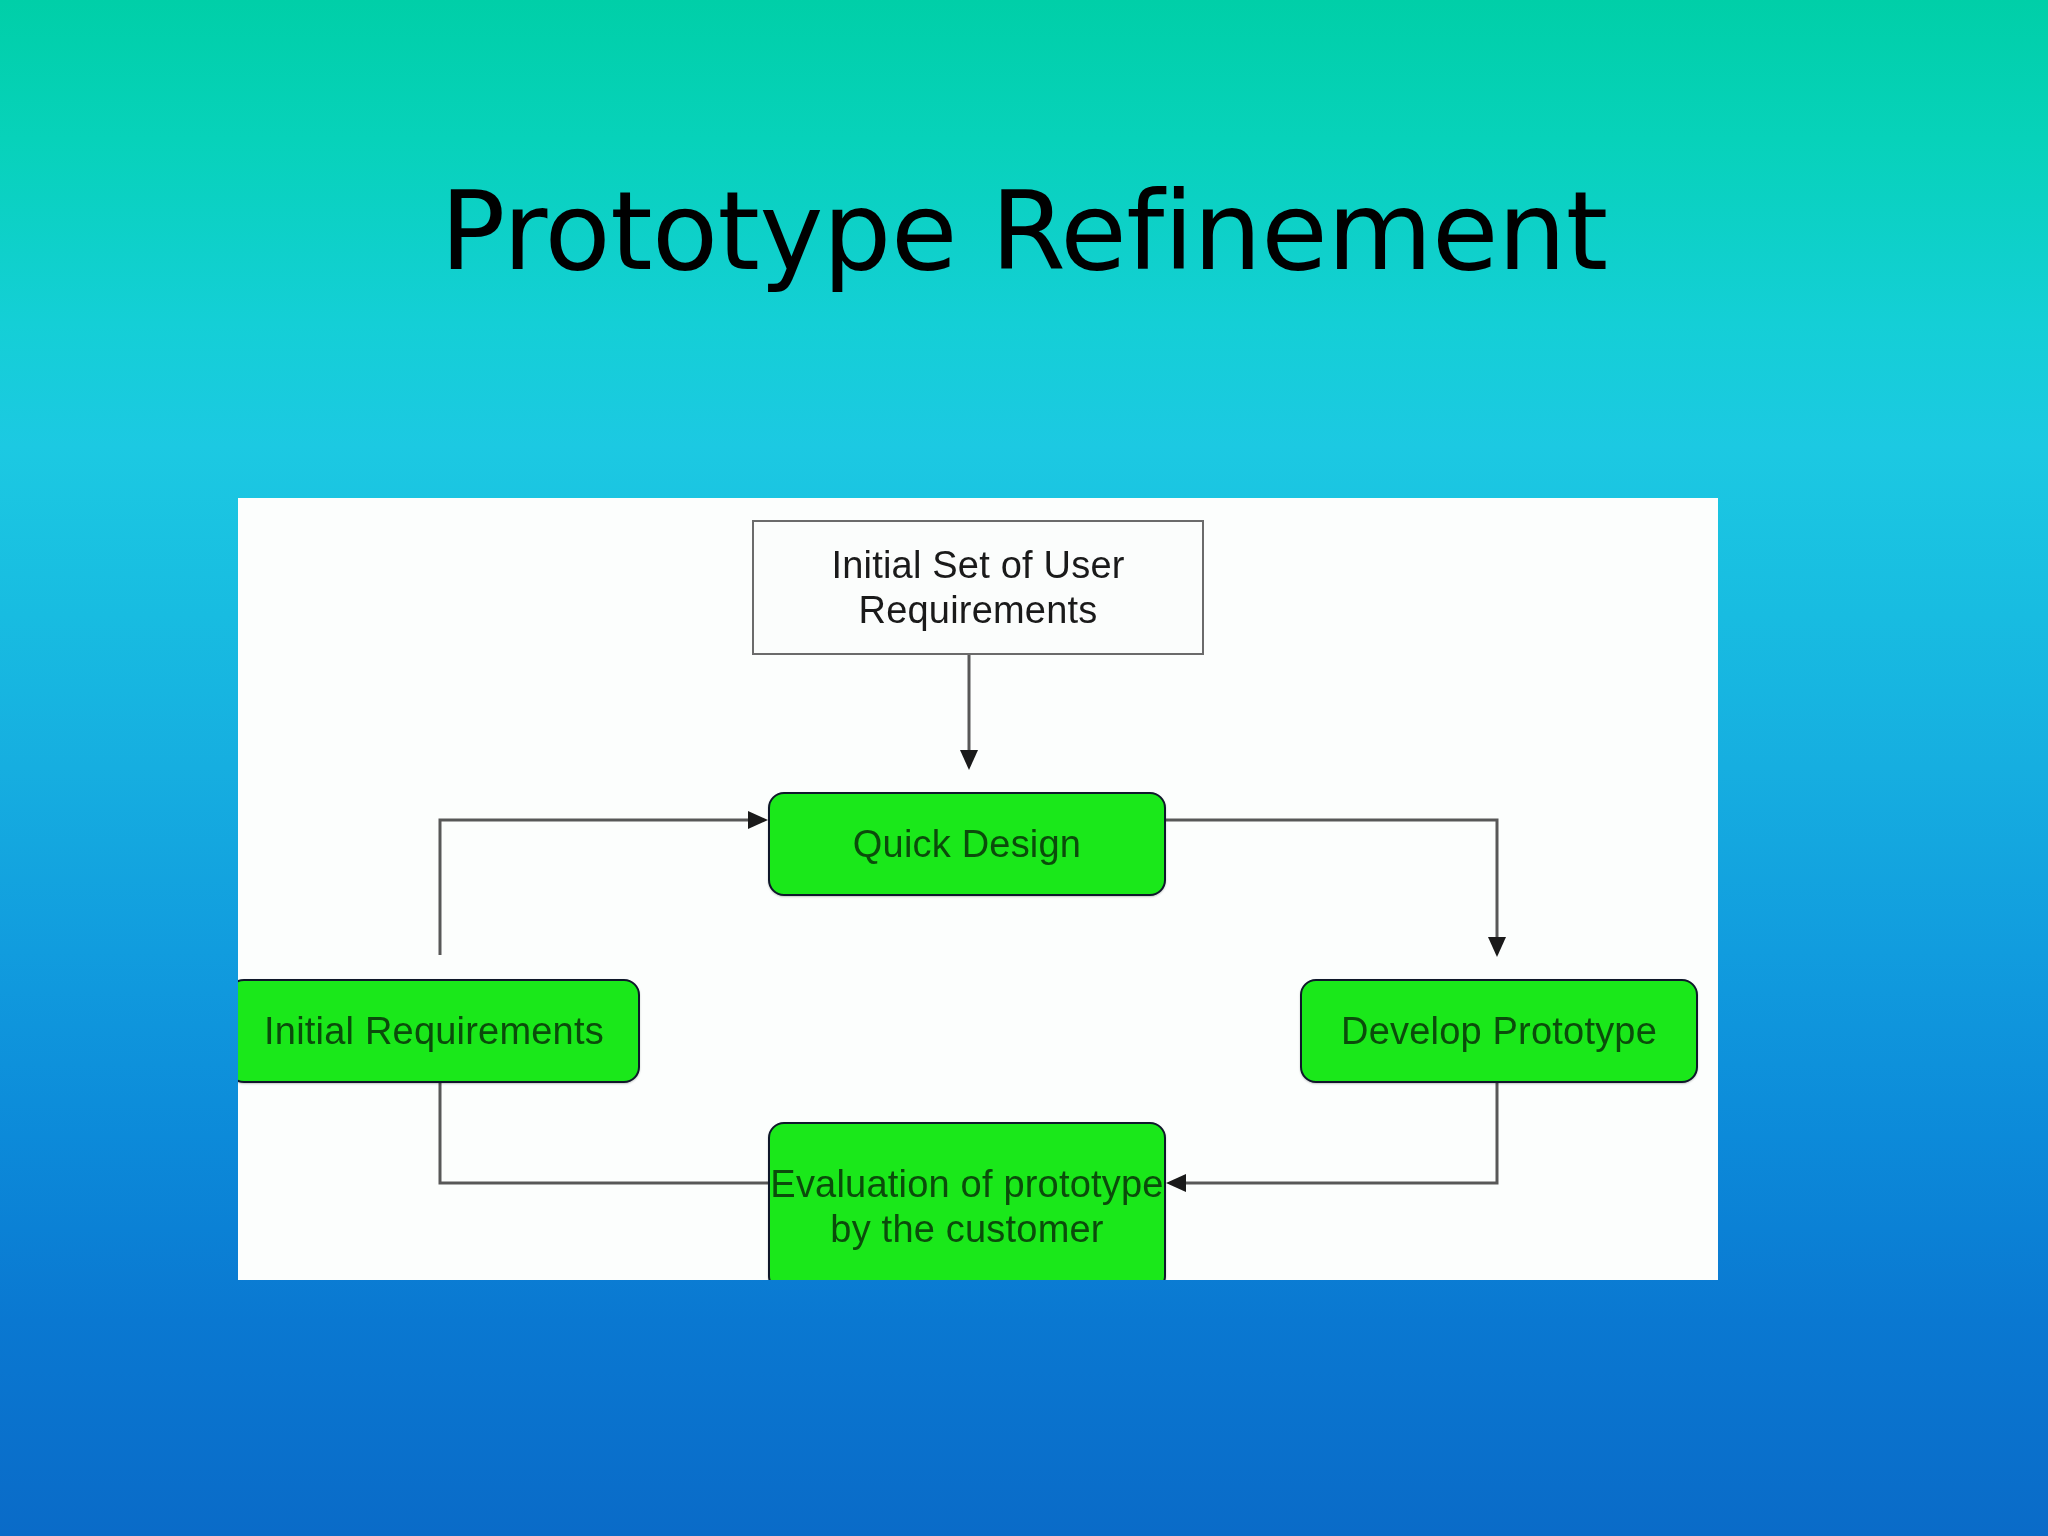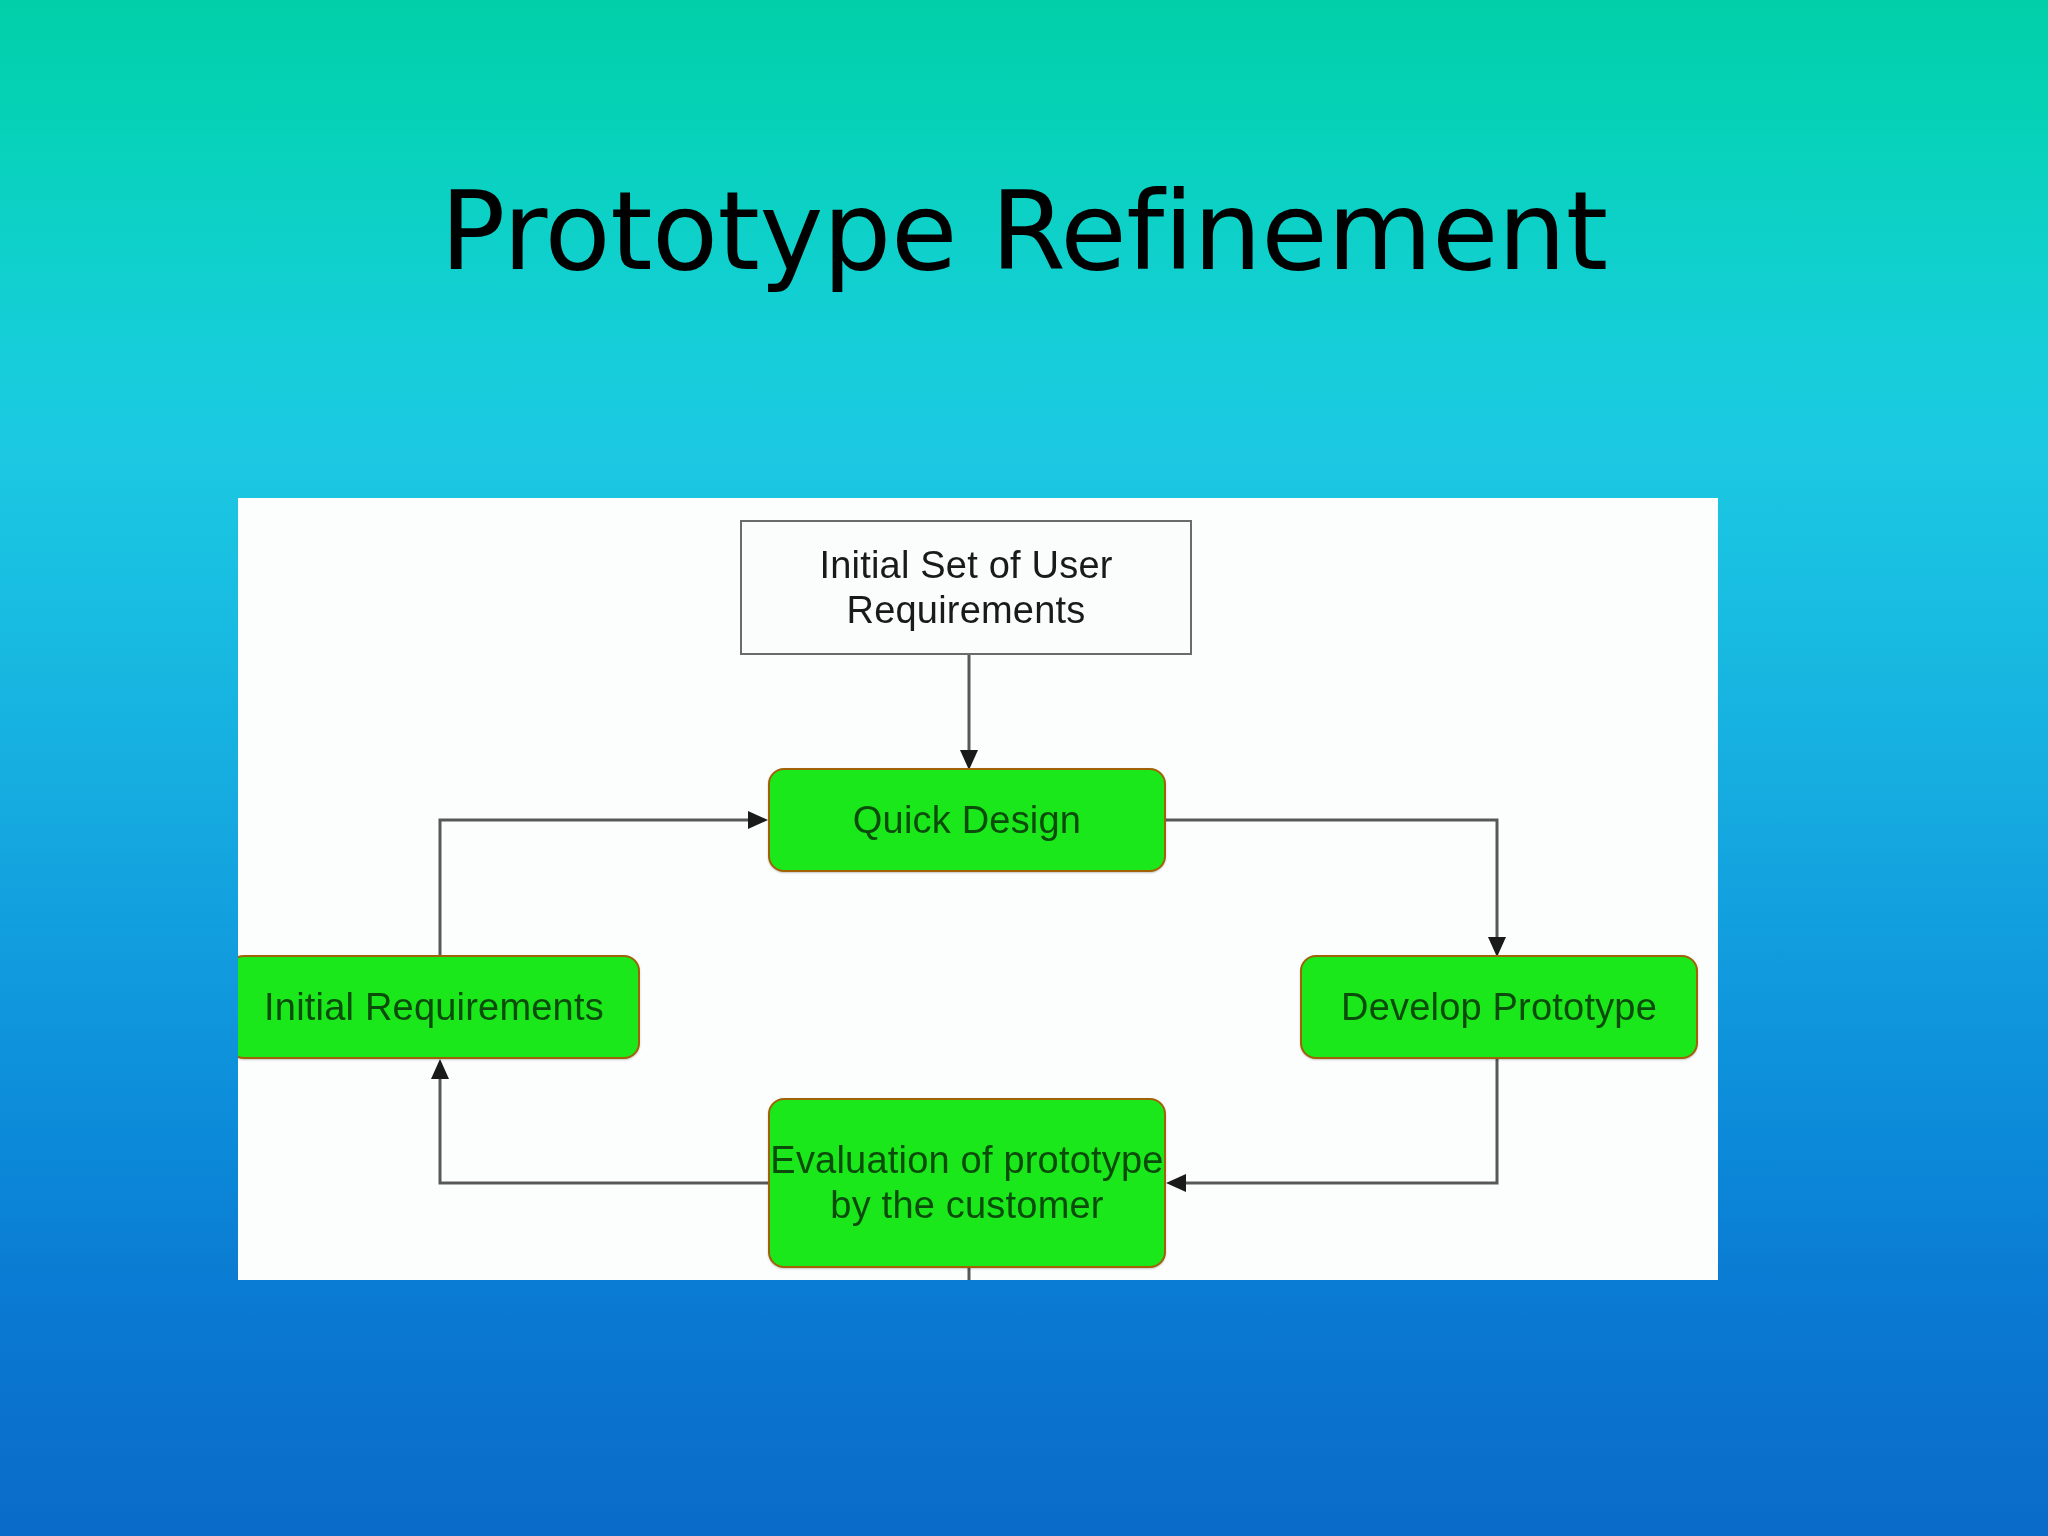--- a/index.html
+++ b/index.html
@@ -76,27 +76,28 @@
 
   .node-rect {
     background: #FBFDFC;
     border: 2px solid #6B6B6B;
     color: #1A1A1A;
     border-radius: 0;
   }
 
   .node-round {
     background: #1AE81A;
-    border: 2px solid #a16207;
+    border: 2px solid #0f172a;
     border-radius: 16px;
     box-shadow: 0 1px 2px rgba(0,0,0,0.22);
+    margin-top: 24px;
   }
 
   
-  #node-initial   { left: 502px;  top: 22px;  width: 452px;  height: 135px; }
+  #node-initial   { left: 514px;  top: 22px;  width: 452px;  height: 135px; }
   #node-quick     { left: 530px;  top: 270px; width: 398px;  height: 104px; }
   #node-refine    { left: -10px;  top: 457px; width: 412px;  height: 104px;
                     border-top-left-radius: 16px; border-bottom-left-radius: 16px; }
   #node-develop   { left: 1062px; top: 457px; width: 398px;  height: 104px; }
   #node-evaluate  { left: 530px;  top: 600px; width: 398px;  height: 170px; }
 
   
   #connectors {
     position: absolute;
     left: 0;

